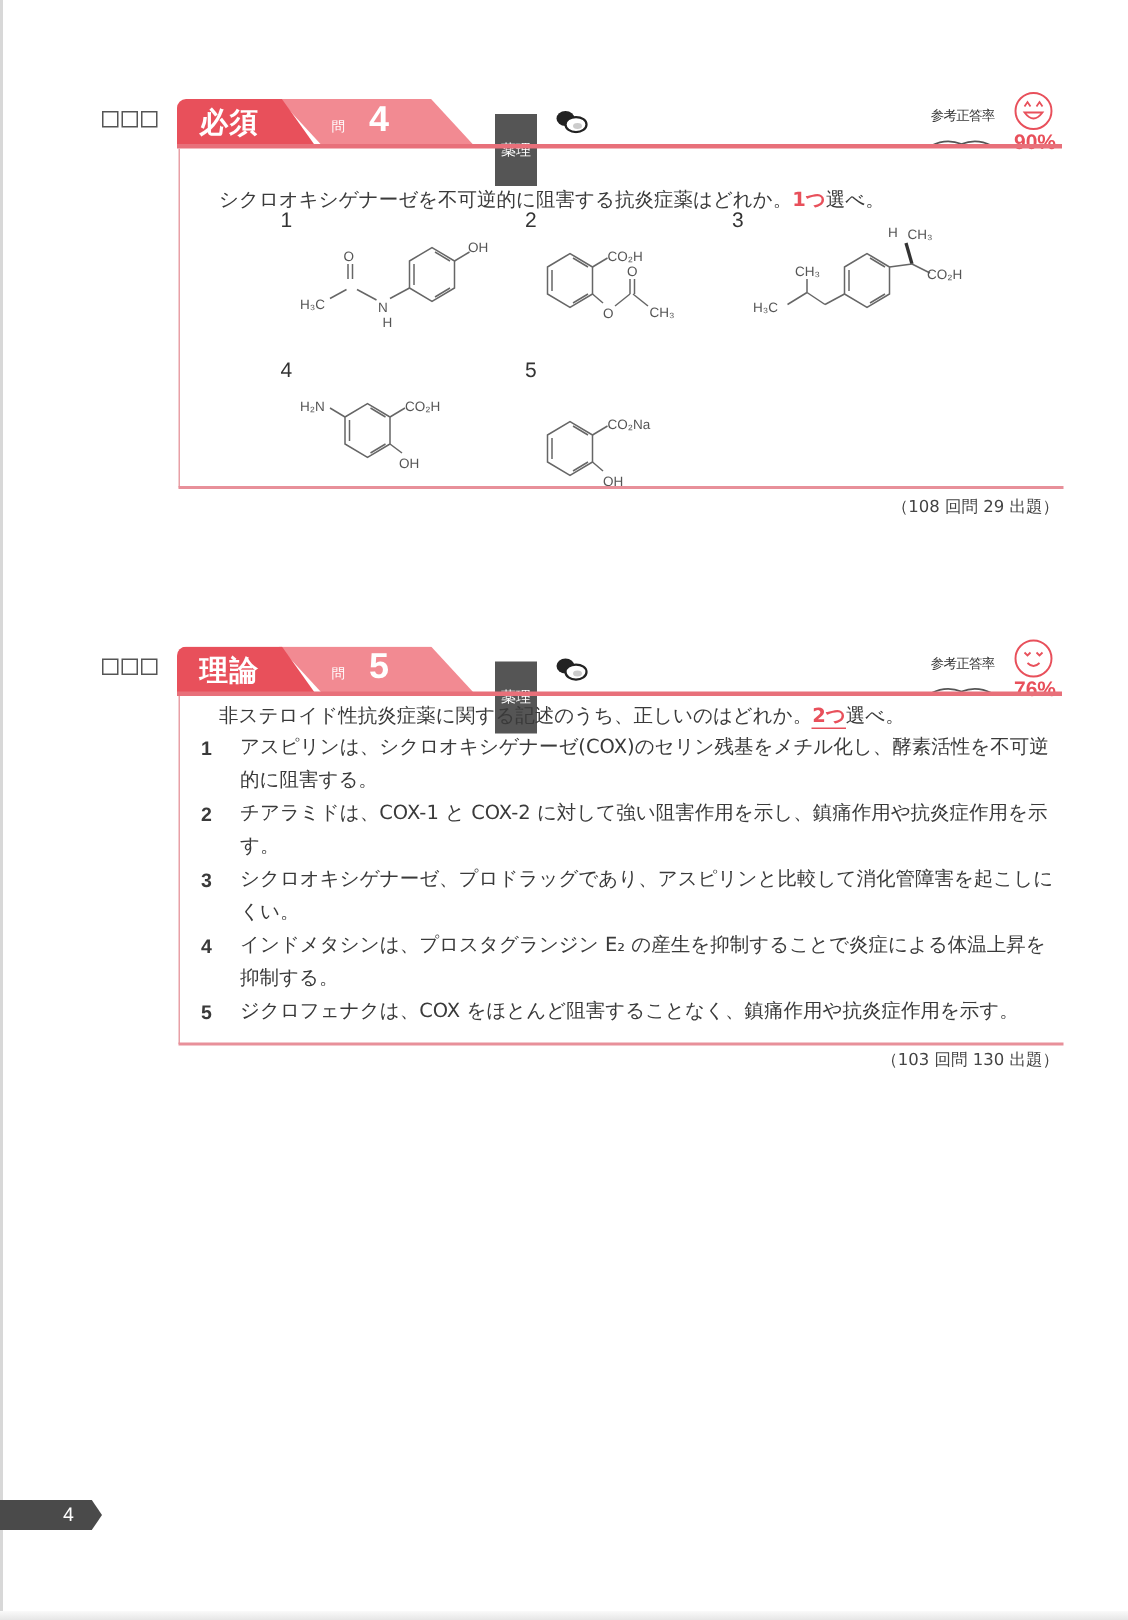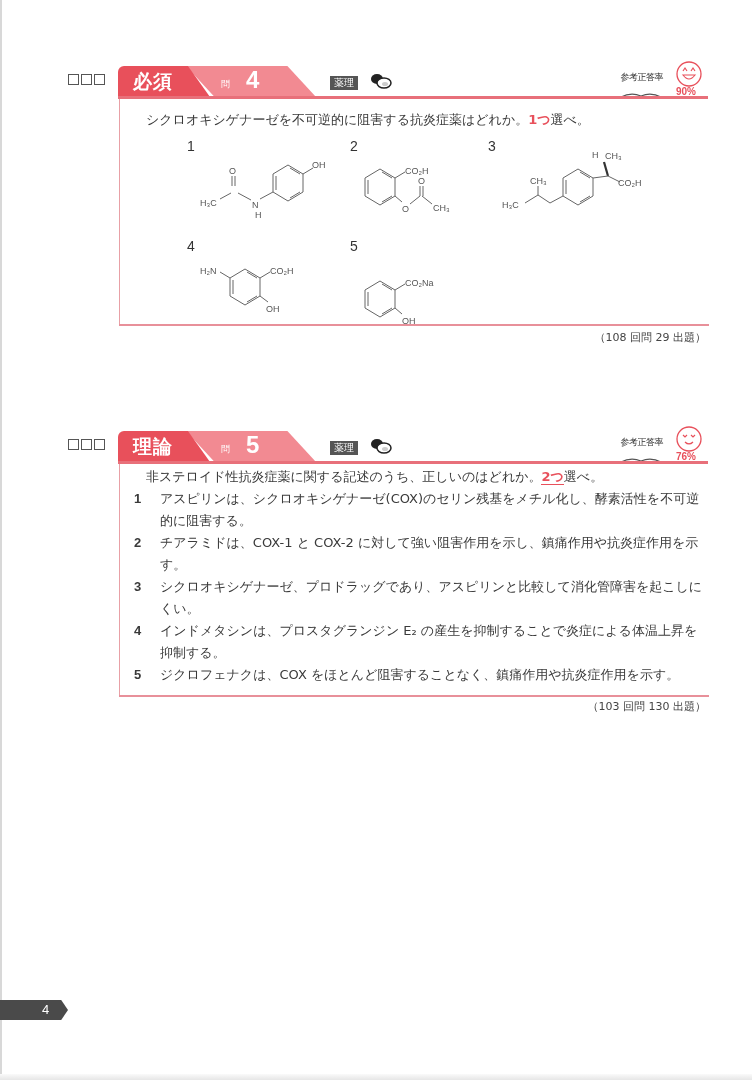--- a/index.html
+++ b/index.html
@@ -18,26 +18,26 @@
     clip-path: polygon(0 0, 76% 0, 100% 100%, 0 100%);
   }
   .tab-right {
     position: absolute; left: 186px; top: 10px; width: 130px; height: 31px;
     background: #f28a92; clip-path: polygon(0 0, 78% 0, 100% 100%, 22% 100%);
   }
   .tab-cat { position: absolute; left: 133px; top: 13px; color: #fff; font-size: 19px; font-weight: bold; letter-spacing: 1px; }
   .tab-q-label { position: absolute; left: 221px; top: 22px; color: #fff; font-size: 9px; }
   .tab-q-num { position: absolute; left: 246px; top: 10px; color: #fff; font-size: 24px; font-weight: bold; font-family: "Liberation Sans", sans-serif; }
   .header-line { position: absolute; left: 118px; top: 40px; width: 590px; height: 3px; background: #e8707a; }
-  .subject-badge { position: absolute; left: 330px; top: 20px; background: #555; color: #fff; font-size: 10px; padding: 0 4px; }
+  .subject-badge { position: absolute; left: 330px; top: 20px; background: #555; color: #fff; font-size: 10px; padding: 17px 4px; }
   .pill-icon { position: absolute; left: 370px; top: 17px; width: 22px; height: 16px; }
   .ref-icon { position: absolute; left: 619px; top: 15px; width: 44px; height: 22px; }
   .ref-text { font-size: 9px; font-weight: normal; color: #333; display: block; text-align: right; letter-spacing: -0.5px; }
   .smiley { position: absolute; left: 675px; top: 4px; width: 28px; height: 28px; }
-  .rate { position: absolute; left: 676px; top: 30px; font-size: 10px; font-weight: bold; color: #e8505b; font-family: "Liberation Sans", sans-serif; }
+  .rate { position: absolute; left: 676px; top: 30px; font-size: 14px; font-weight: bold; color: #e8505b; font-family: "Liberation Sans", sans-serif; }
   .frame-left { position: absolute; left: 119px; width: 1px; background: #e8a0a6; }
   .frame-bottom { position: absolute; left: 119px; width: 590px; height: 1.5px; background: #e8909a; }
   .stem { position: absolute; left: 146px; font-size: 13px; color: #3a3a3a; white-space: nowrap; }
   .accent { color: #e8505b; font-weight: bold; }
   .accent-ul { color: #e8505b; font-weight: bold; border-bottom: 1.5px solid #e8505b; }
   .source { position: absolute; right: 46px; font-size: 11px; color: #444; text-align: center; }
   .choice-num { position: absolute; font-size: 14px; color: #333; font-family: "Liberation Sans", sans-serif; }
   .struct { position: absolute; }
   .struct svg text { font-family: "Liberation Sans", sans-serif; font-size: 9px; fill: #555; }
   .opt { position: absolute; left: 134px; width: 570px; font-size: 13px; line-height: 22px; color: #3a3a3a; }
@@ -78,21 +78,21 @@
   <svg class="smiley" viewBox="0 0 28 28">
     <circle cx="14" cy="14" r="12" fill="none" stroke="#e8505b" stroke-width="1.3"></circle>
     <path d="M8 11 L10 8 L12 11" fill="none" stroke="#e8505b" stroke-width="1.2"></path>
     <path d="M16 11 L18 8 L20 11" fill="none" stroke="#e8505b" stroke-width="1.2"></path>
     <path d="M8 15 Q14 23 20 15 Z" fill="none" stroke="#e8505b" stroke-width="1.2"></path>
   </svg>
   <span class="rate">90%</span>
   <div class="header-line"></div>
   <div class="frame-left" style="top:43px;height:226px;"></div>
 
-  <div class="stem" style="top:55px;text-align:center;">
+  <div class="stem" style="top:68px;text-align:center;">
     <span>シクロオキシゲナーゼを不可逆的に阻害する抗炎症薬はどれか。</span><span class="accent">1つ</span><span>選べ。</span>
   </div>
 
   <span class="choice-num" style="left:187px;top:82px;">1</span>
   <div class="struct" style="left:198px;top:100px;">
     <svg width="130" height="70" viewBox="0 0 130 70">
       <polygon points="75,18 90,9 105,18 105,36 90,45 75,36" fill="none" stroke="#666" stroke-width="1"></polygon>
       <line x1="78" y1="20" x2="78" y2="34" stroke="#666"></line>
         <line x1="92" y1="12" x2="102" y2="18" stroke="#666"></line>
         <line x1="92" y1="42" x2="102" y2="36" stroke="#666"></line>

